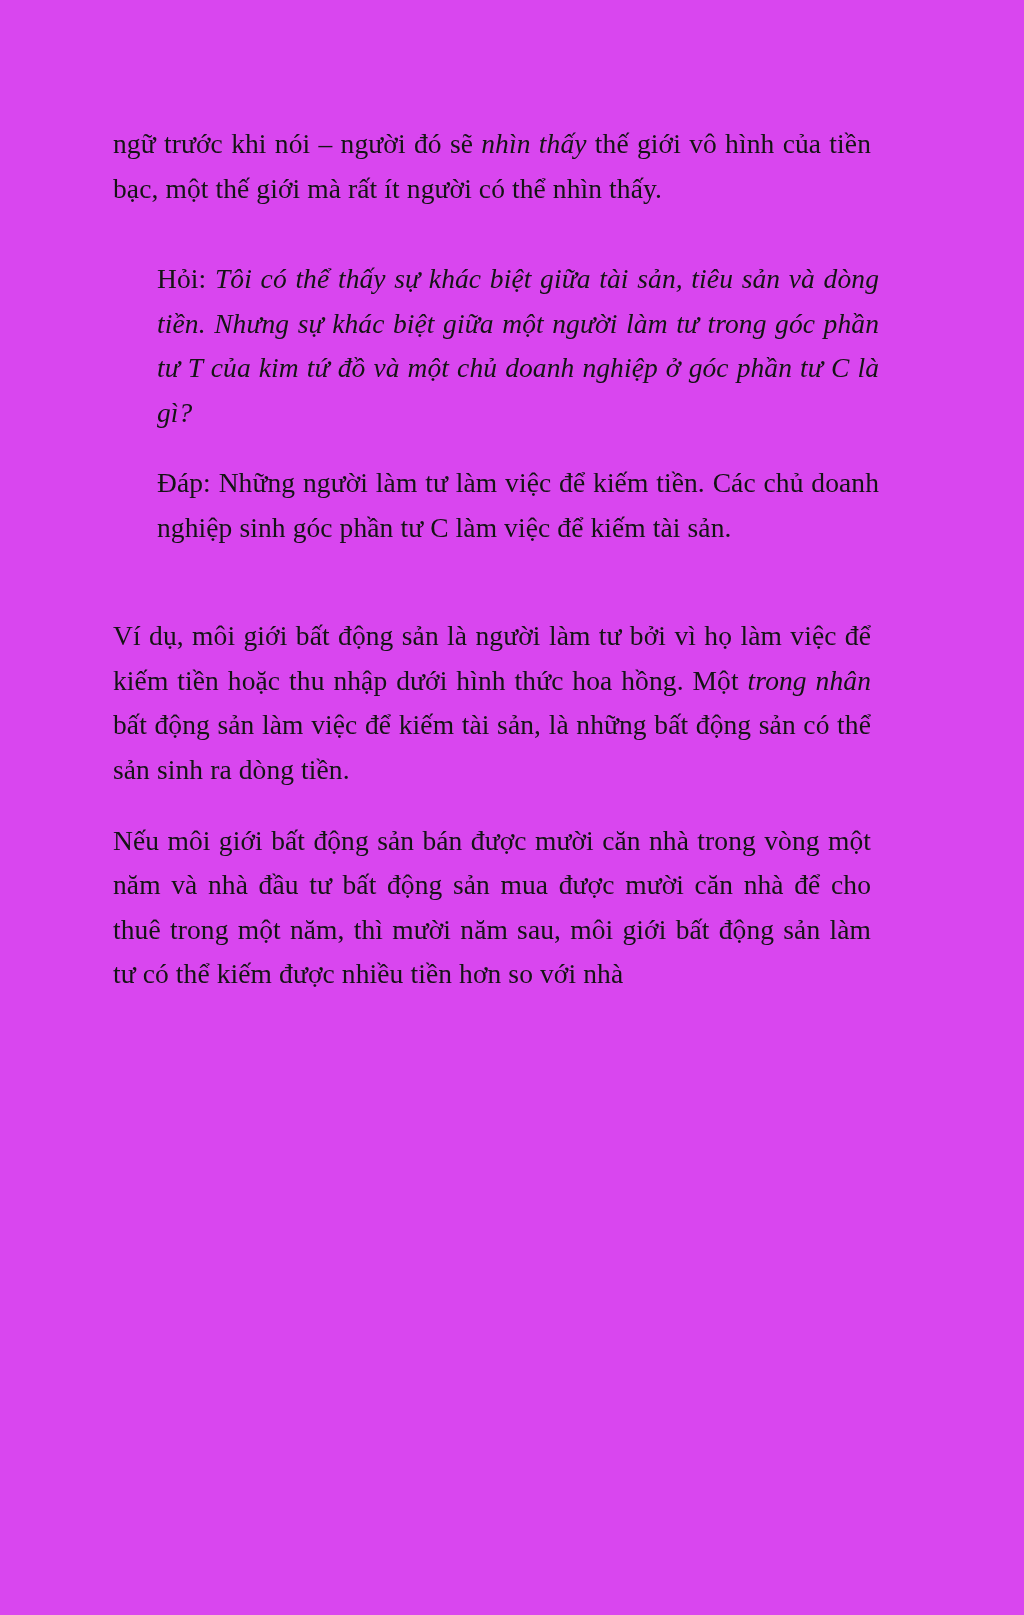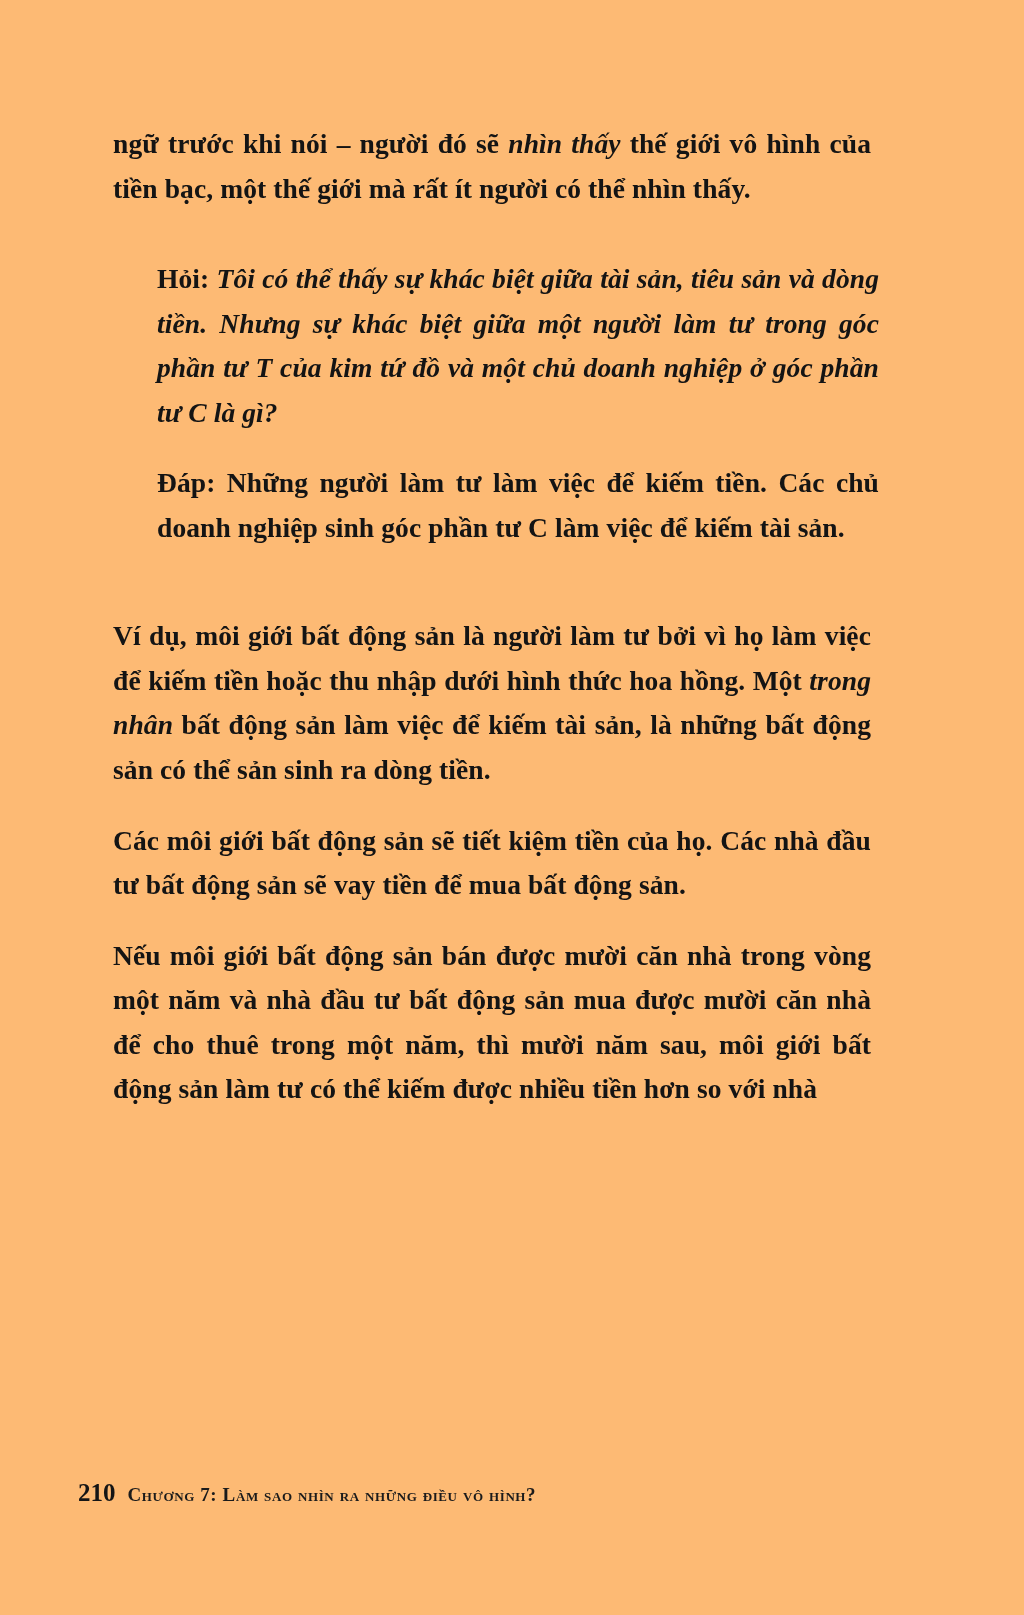--- a/index.html
+++ b/index.html
@@ -11,22 +11,21 @@
     width: 1024px;
     height: 1615px;
     position: relative;
     font-family: "Liberation Serif", "DejaVu Serif", serif;
     color: #141414;
     overflow: hidden;
   }
   .page {
     position: absolute;
     inset: 0;
-    background: #fdba74;
-    font-weight: bold;
+    background: #d946ef;
   }
   .content {
     position: absolute;
     left: 113px;
     top: 122px;
     width: 758px;
   }
   p {
     margin: 0 0 0 0;
     font-size: 27.5px;
@@ -93,24 +92,19 @@
       <p class="para"><span>Hỏi:</span> <span class="italic">Tôi có thể thấy sự khác biệt giữa tài sản, tiêu sản và dòng tiền. Nhưng sự khác biệt giữa một người làm tư trong góc phần tư T của kim tứ đồ và một chủ doanh nghiệp ở góc phần tư C là gì?</span></p>
       <p class="para"><span>Đáp:</span><span> Những người làm tư làm việc để kiếm tiền. Các chủ doanh nghiệp sinh góc phần tư C làm việc để kiếm tài sản.</span></p>
     </div>
 
     <div class="gap-lg"></div>
 
     <p class="para"><span>Ví dụ, môi giới bất động sản là người làm tư bởi vì họ làm việc để kiếm tiền hoặc thu nhập dưới hình thức hoa hồng. Một </span><span class="italic">trong nhân</span><span> bất động sản làm việc để kiếm tài sản, là những bất động sản có thể sản sinh ra dòng tiền.</span></p>
 
 
 
-    <p class="para">Các môi giới bất động sản sẽ tiết kiệm tiền của họ. Các nhà đầu tư bất động sản sẽ vay tiền để mua bất động sản.</p>
 
     <p class="para tight">Nếu môi giới bất động sản bán được mười căn nhà trong vòng một năm và nhà đầu tư bất động sản mua được mười căn nhà để cho thuê trong một năm, thì mười năm sau, môi giới bất động sản làm tư có thể kiếm được nhiều tiền hơn so với nhà</p>
 
   </div>
 
-  <div class="footer">
-    <span class="folio">210</span>
-    <span class="footer-title">Chương 7: Làm sao nhìn ra những điều vô hình?</span>
-  </div>
 
 </div>
 
 </body></html>

